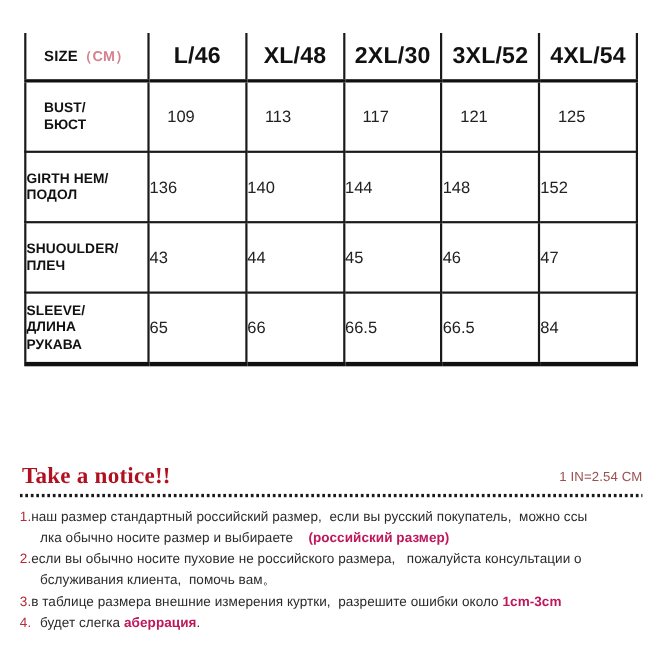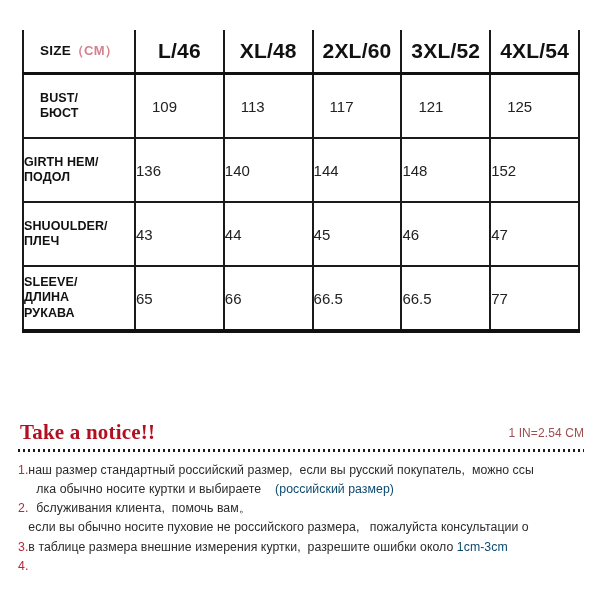--- a/index.html
+++ b/index.html
@@ -160,21 +160,22 @@
     flex: 1 1 auto;
   }
   .note-body .ln {
     display: block;
     white-space: pre;
   }
   .note-body .ln.indent {
     padding-left: 8px;
   }
   .accent {
-    color: #0c4a6e;
+    color: #be185d;
+    font-weight: bold;
   }
 </style>
 </head>
 <body>
 
 <div id="page">
 
   <div class="table-wrap">
     <table class="size-table">
       <colgroup>
@@ -183,21 +184,21 @@
           <col class="c-size">
           <col class="c-size">
           <col class="c-size">
           <col class="c-size">
       </colgroup>
       <thead>
         <tr>
           <th class="col-label"><span class="size-word">SIZE</span><span class="cm-mark">（CM）</span></th>
           <th>L/46</th>
           <th>XL/48</th>
-          <th>2XL/60</th>
+          <th>2XL/30</th>
           <th>3XL/52</th>
           <th>4XL/54</th>
         </tr>
       </thead>
       <tbody>
         <tr class="r2">
           <td class="row-label">BUST/
 БЮСТ</td>
           <td class="value-cell">109</td>
           <td class="value-cell">113</td>
@@ -224,60 +225,61 @@
           <td class="value-cell">47</td>
         </tr>
         <tr class="r5">
           <td class="row-label">SLEEVE/
 ДЛИНА
 РУКАВА</td>
           <td class="value-cell">65</td>
           <td class="value-cell">66</td>
           <td class="value-cell">66.5</td>
           <td class="value-cell">66.5</td>
-          <td class="value-cell">77</td>
+          <td class="value-cell">84</td>
         </tr>
       </tbody>
     </table>
   </div>
 
   <div class="notice">
     <div class="notice-head">
       <div class="notice-title">Take a notice!!</div>
       <div class="notice-conv">1 IN=2.54 CM</div>
     </div>
     <div class="dotted-rule"></div>
 
     <div class="notes">
 
       <div class="note">
         <span class="note-num">1.</span>
         <span class="note-body">
           <span class="ln">наш размер стандартный российский размер,  если вы русский покупатель,  можно ссы</span>
-          <span class="ln indent"><span>лка обычно носите куртки и выбираете    </span><span class="accent">(российский размер)</span></span>
+          <span class="ln indent"><span>лка обычно носите размер и выбираете    </span><span class="accent">(российский размер)</span></span>
         </span>
       </div>
 
       <div class="note">
         <span class="note-num">2.</span>
         <span class="note-body">
+          <span class="ln">если вы обычно носите пуховие не российского размера,   пожалуйста консультации о</span>
           <span class="ln indent">бслуживания клиента,  помочь вам。</span>
-          <span class="ln">если вы обычно носите пуховие не российского размера,   пожалуйста консультации о</span>
         </span>
       </div>
 
       <div class="note">
         <span class="note-num">3.</span>
         <span class="note-body">
           <span class="ln"><span>в таблице размера внешние измерения куртки,  разрешите ошибки около </span><span class="accent">1cm-3cm</span></span>
         </span>
       </div>
 
       <div class="note">
         <span class="note-num">4.</span>
         <span class="note-body">
+          <span class="ln indent"><span>будет слегка </span><span class="accent">аберрация</span><span>.</span></span>
         </span>
       </div>
 
     </div>
   </div>
 
 </div>
 
 </body></html>

